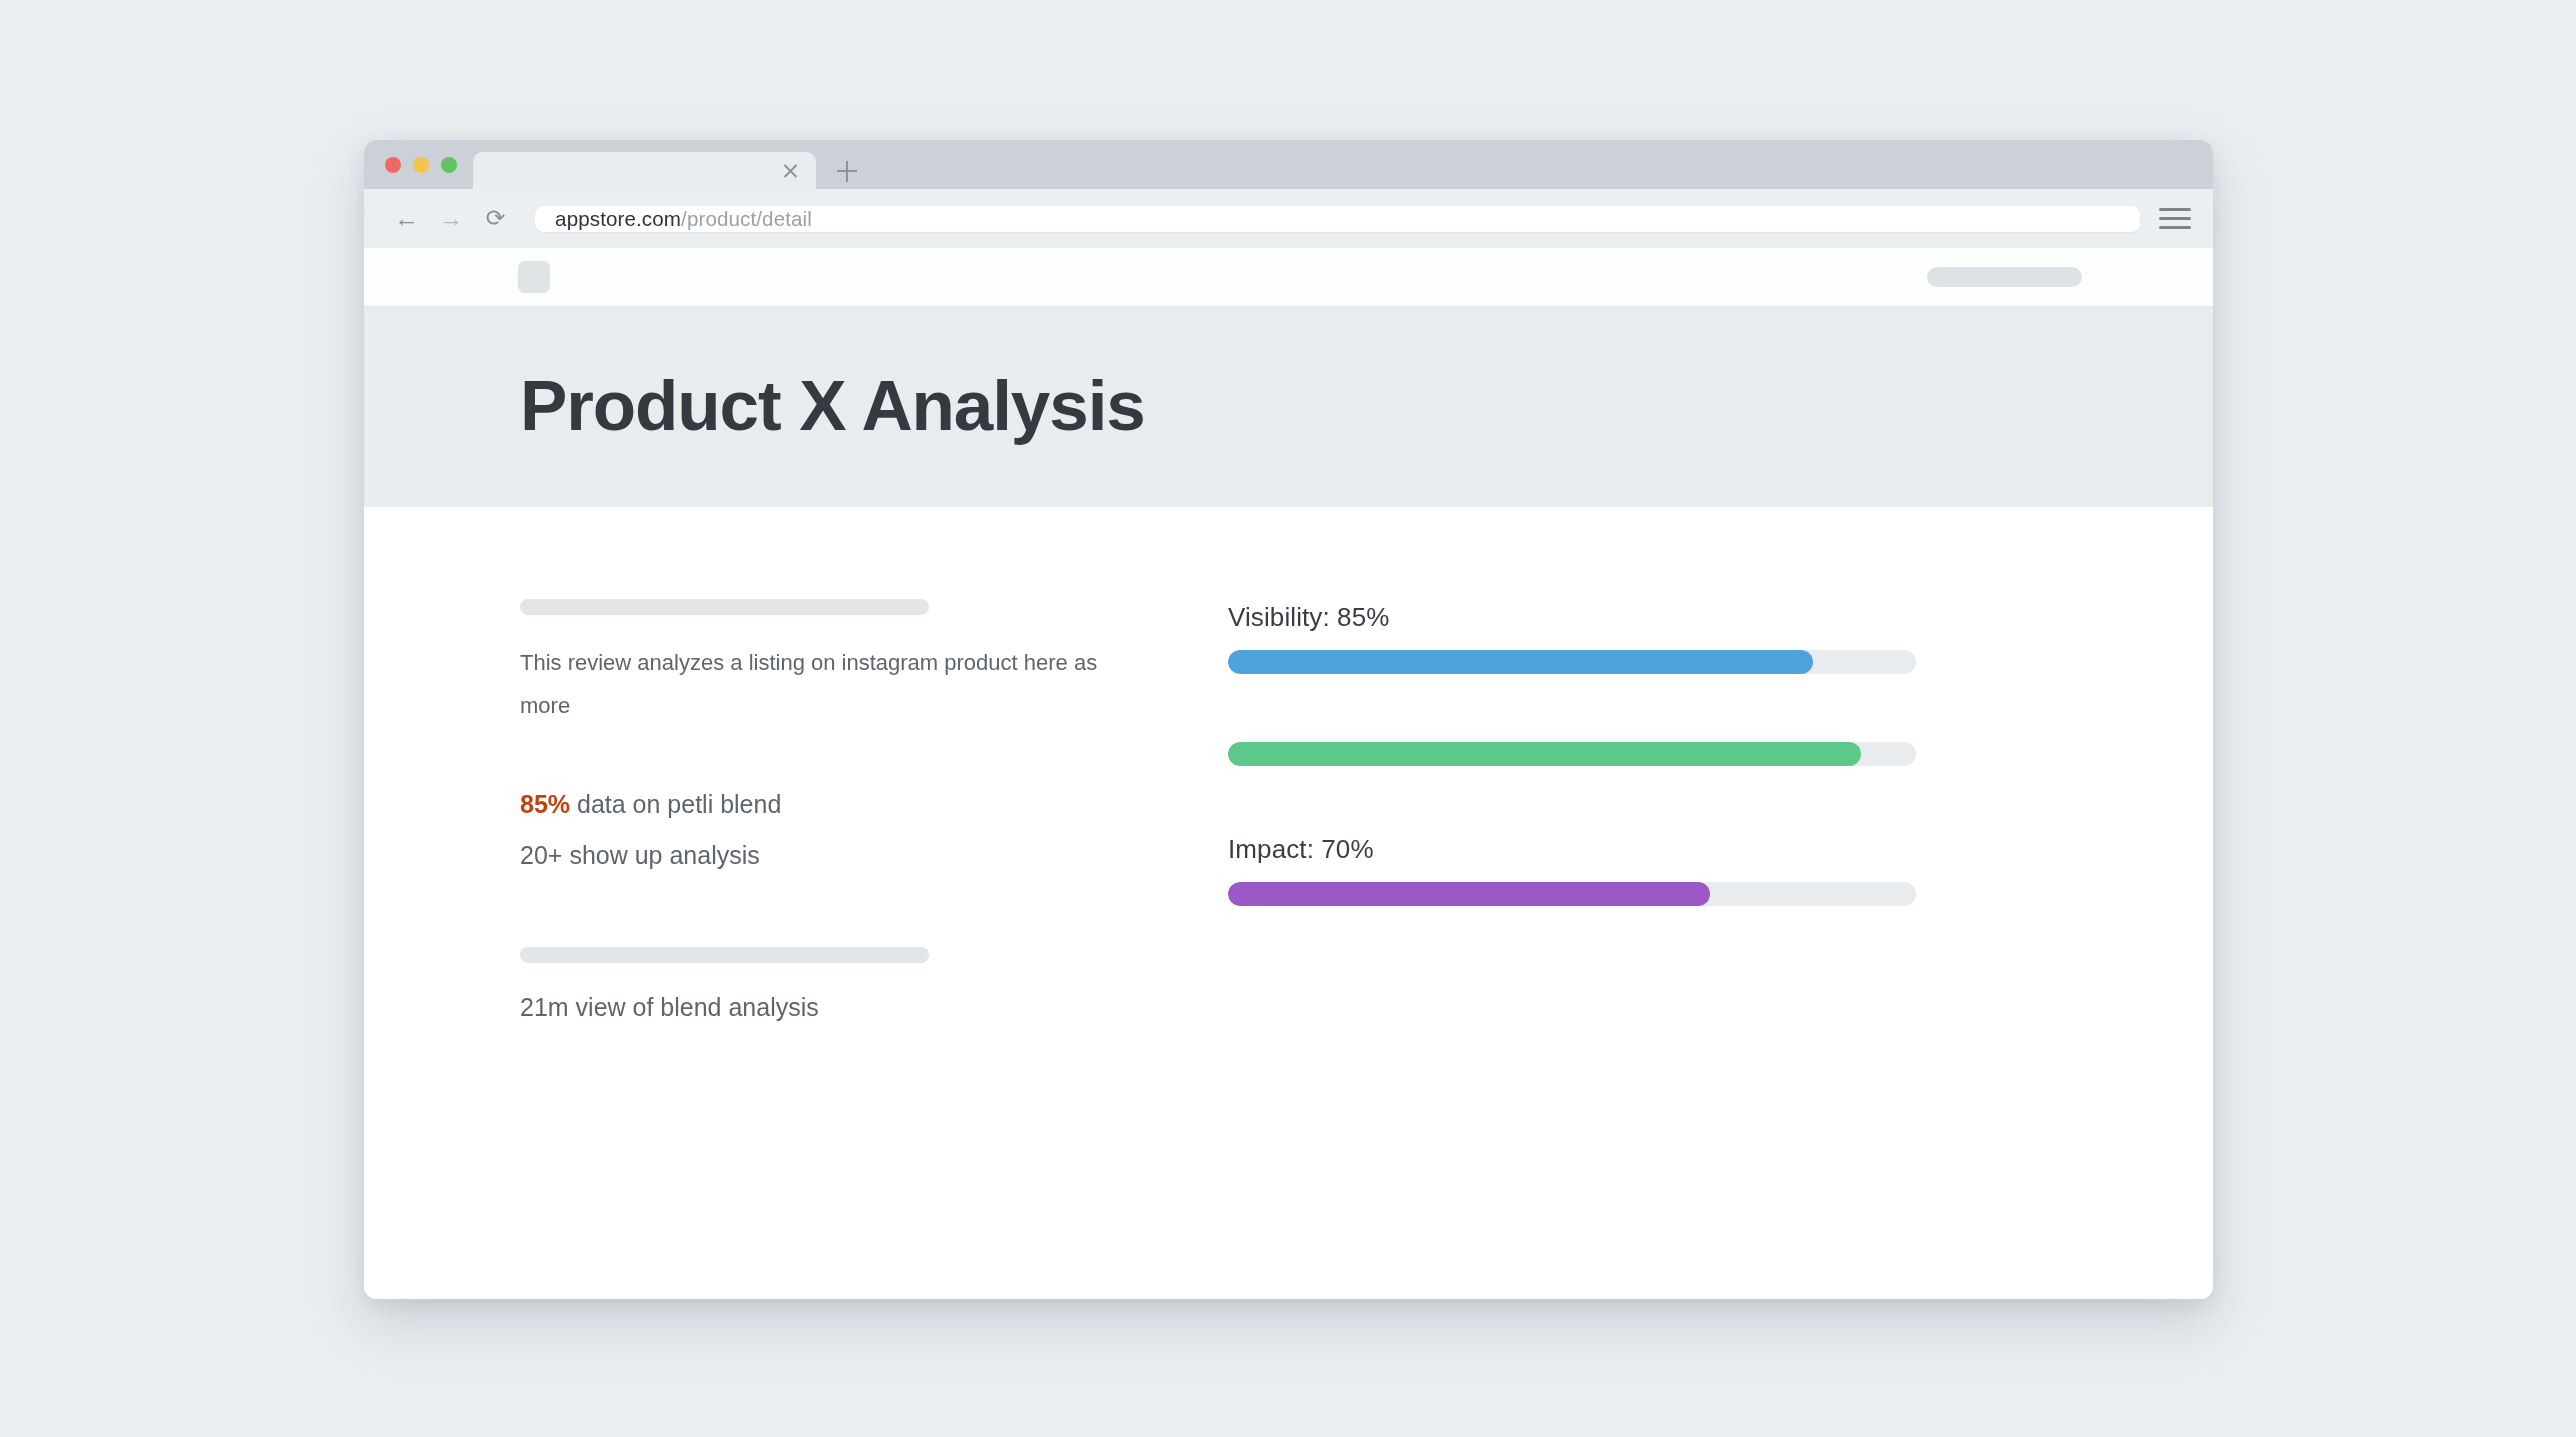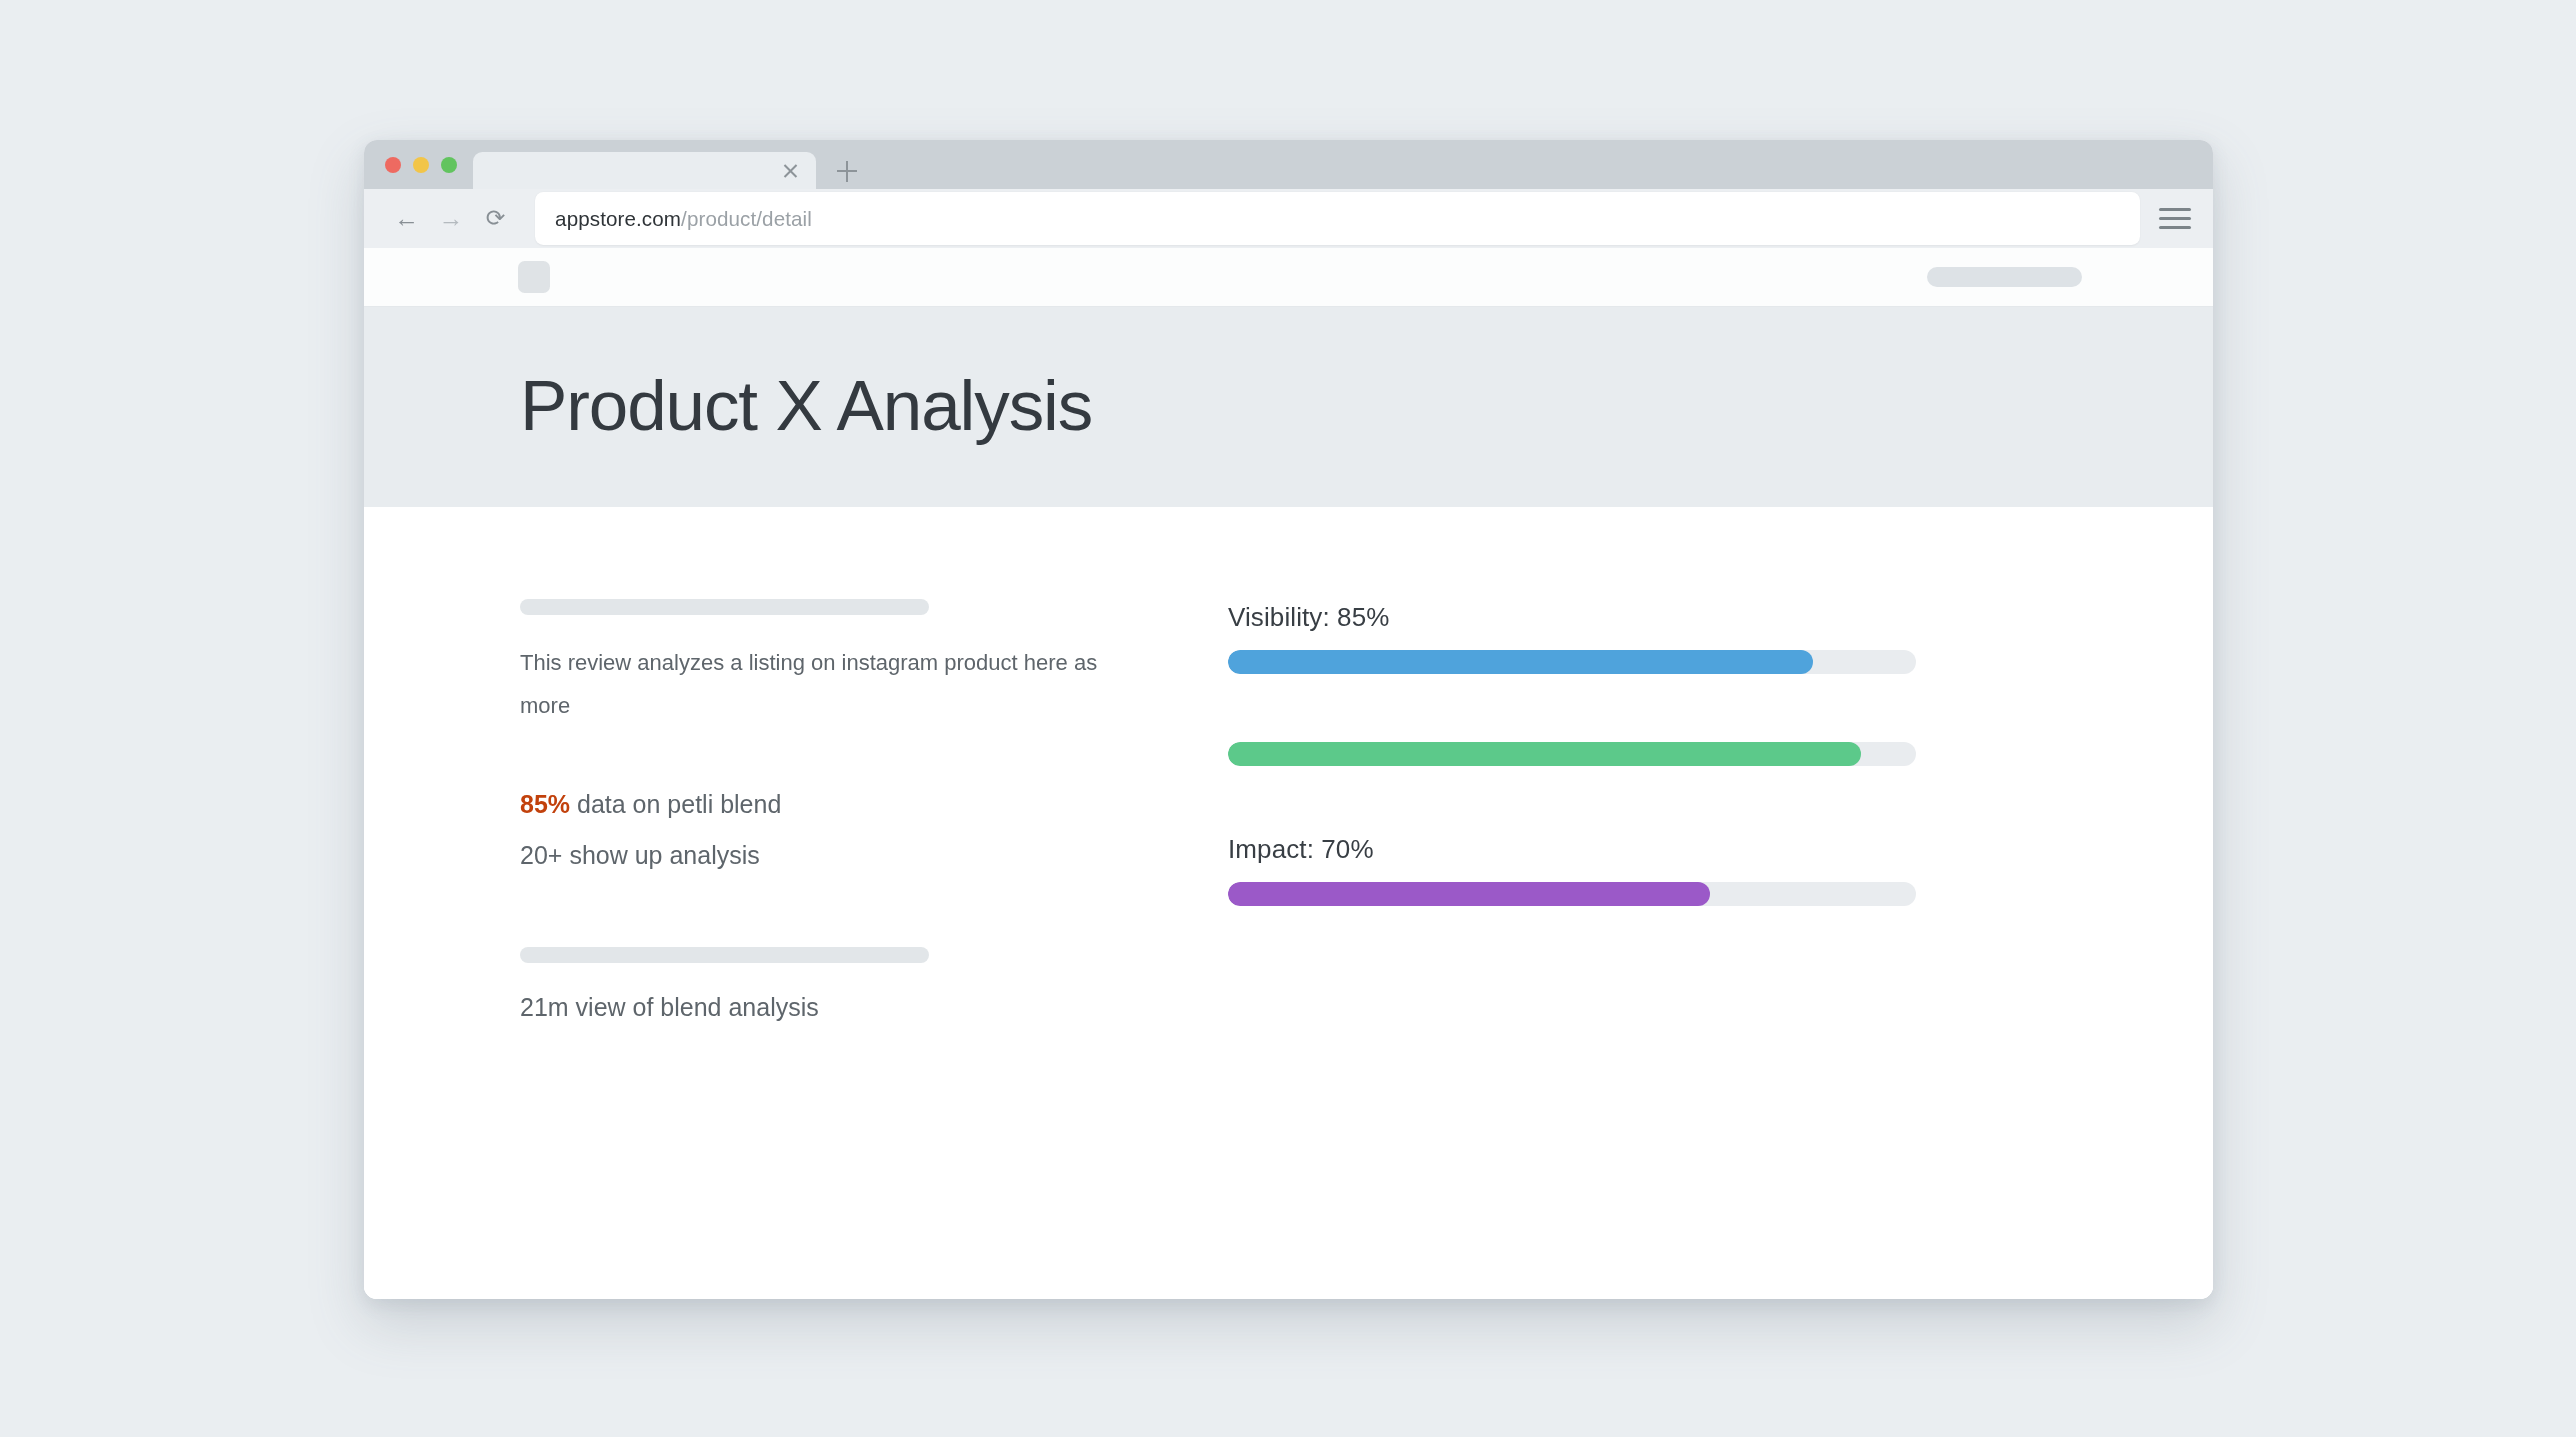--- a/index.html
+++ b/index.html
@@ -121,21 +121,21 @@
     line-height: 1;
     color: #888f95;
     cursor: pointer;
     margin-right: 7.5px;
   }
   .nav-btn.forward { color: #b4babf; }
   .nav-btn.reload { font-size: 23.4px; }
 
   .url-field {
     flex: 1 1 auto;
-    height: 53px;
+    height: 26px;
     background: #ffffff;
     border-radius: 8.4px;
     display: flex;
     align-items: center;
     padding: 0 20.6px;
     margin-left: 13px;
     margin-right: 19px;
     font-size: 20.6px;
     letter-spacing: 0.1px;
     box-shadow: 0 0.9px 1.9px rgba(0,0,0,0.05);
@@ -192,21 +192,21 @@
     background: #dde2e6;
   }
 
   .hero {
     background: #e8ecef;
     flex: 0 0 auto;
     padding: 60px 0 62px 156px;
   }
   .hero h1 {
     font-size: 71px;
-    font-weight: normal;
+    font-weight: bold;
     color: #343a40;
     letter-spacing: -1.1px;
     line-height: 1.1;
   }
 
   .content {
     flex: 1 1 auto;
     background: #ffffff;
     display: flex;
     padding: 92px 159px 0 156px;

